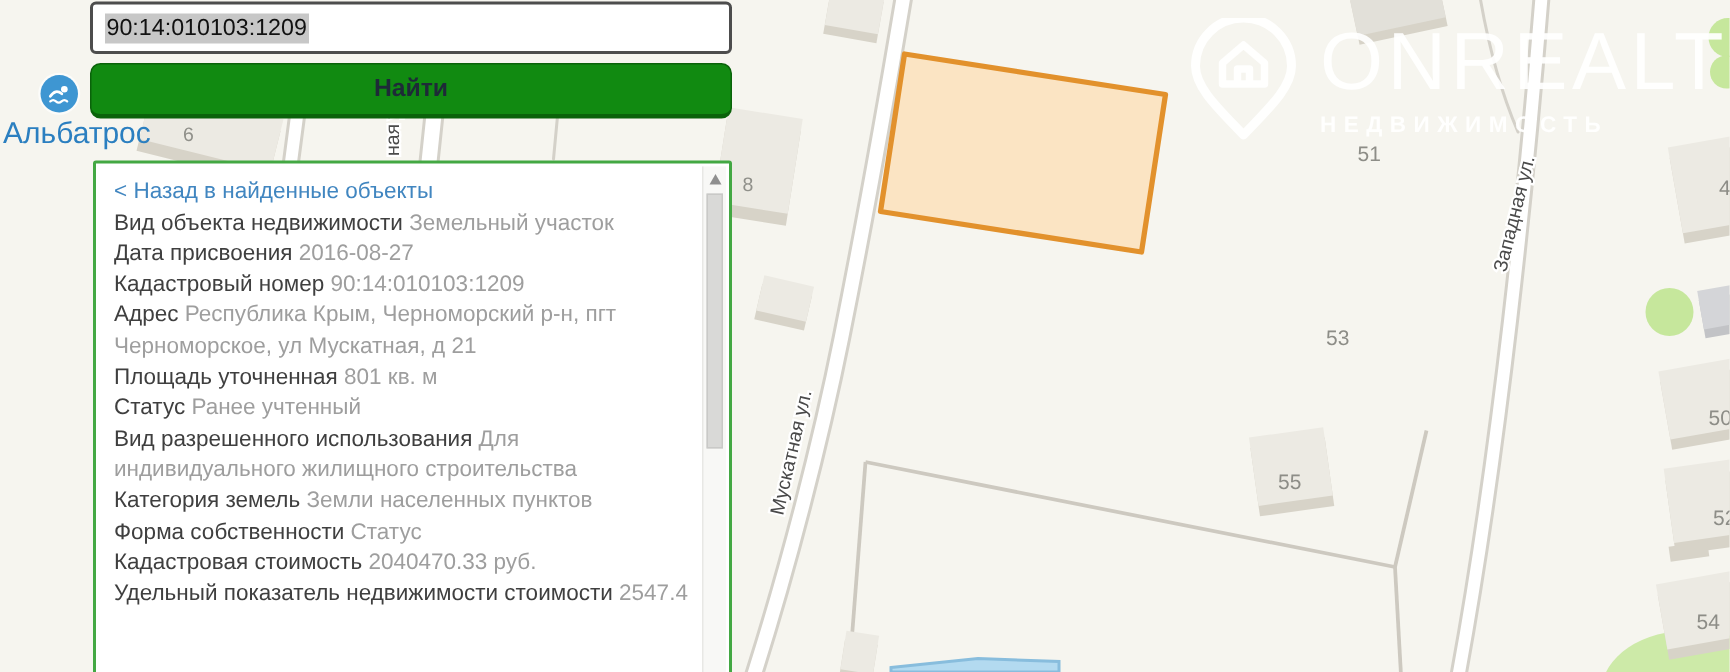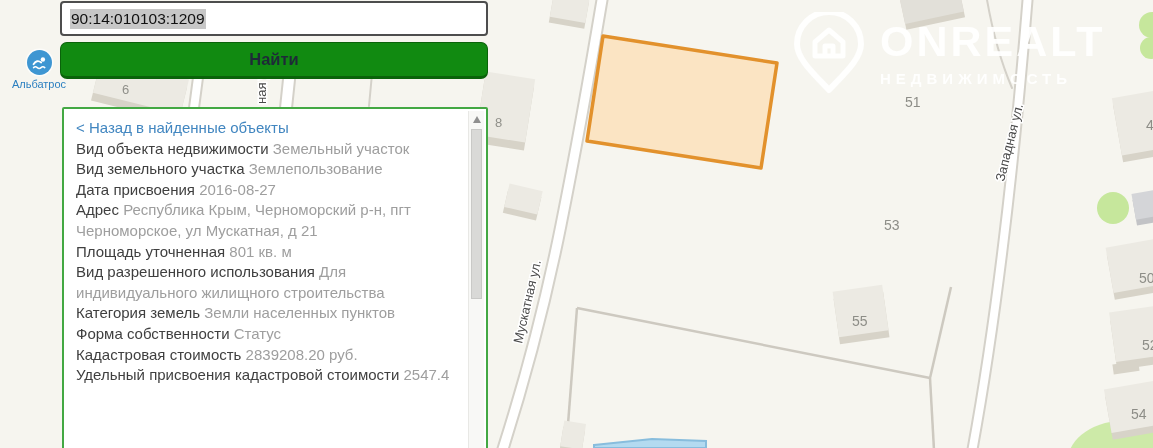--- a/index.html
+++ b/index.html
@@ -33,28 +33,28 @@
   .green-blob{fill:#cdeaa8;}
   .pool{fill:#b3daf0;stroke:#88bddd;stroke-width:2;}
   .parcel{fill:var(--parcel-fill);stroke:var(--parcel-stroke);stroke-width:3.5;stroke-linejoin:round;}
   .num-label{fill:#8d8d87;font-size:14px;}
   .num-label-sm{fill:#90908a;font-size:13px;}
   .street-label{fill:#4a4a4a;font-size:13px;paint-order:stroke;stroke:#ffffff;stroke-width:3px;}
 
   
   .watermark{position:absolute;left:792px;top:12px;display:flex;align-items:center;gap:14px;
              z-index:1;color:rgba(255,255,255,0.93);pointer-events:none;}
-  .wm-title{font-size:43px;font-weight:bold;letter-spacing:3px;line-height:1;}
+  .wm-title{font-size:54px;font-weight:normal;letter-spacing:3px;line-height:1;}
   .wm-sub{font-size:15px;font-weight:bold;letter-spacing:5px;margin-top:7px;}
 
   
   .poi{position:absolute;left:2px;top:50px;z-index:1;width:74px;text-align:center;}
   .poi-circle{width:25px;height:25px;border-radius:50%;background:var(--poi-blue);margin:0 auto;
               display:flex;align-items:center;justify-content:center;box-shadow:0 0 0 1.5px rgba(255,255,255,.7);}
-  .poi-label{color:#2b7fc0;font-size:11px;margin-top:3px;}
+  .poi-label{color:#2b7fc0;font-size:20px;margin-top:3px;}
 
   
   .search-box{position:absolute;left:60px;top:1px;width:428px;height:35px;background:#fff;
               border:2px solid #4d4d4d;border-radius:4px;z-index:3;display:flex;align-items:center;
               padding:0 8px;font-size:15.5px;color:#111;cursor:text;}
   .search-box .sel{background:#c7c7c7;padding:1px 1px;}
   .find-btn{position:absolute;left:60px;top:42px;width:428px;height:37px;z-index:3;
             background:var(--accent-green);border:1px solid var(--accent-green-dark);
             border-bottom-width:3px;border-radius:7px;color:#1e2a38;font-size:16.5px;font-weight:600;
             font-family:"Liberation Sans",sans-serif;cursor:pointer;}
@@ -205,29 +205,30 @@
 <div class="search-box">
   <span class="sel">90:14:010103:1209</span>
 </div>
 <button class="find-btn">Найти</button>
 
 <div class="panel">
   <div class="panel-content">
     <a class="back-link">&lt; Назад в найденные объекты</a>
     <div id="rows">
         <div class="row"><span class="lbl">Вид объекта недвижимости</span> <span class="val">Земельный участок</span></div>
-        <div class="row"><span class="lbl">Вид земельного участка</span> <span class="val">Землепользование</span></div>
         <div class="row"><span class="lbl">Дата присвоения</span> <span class="val">2016-08-27</span></div>
+        <div class="row"><span class="lbl">Кадастровый номер</span> <span class="val">90:14:010103:1209</span></div>
         <div class="row"><span class="lbl">Адрес</span> <span class="val">Республика Крым, Черноморский р-н, пгт Черноморское, ул Мускатная, д 21</span></div>
         <div class="row"><span class="lbl">Площадь уточненная</span> <span class="val">801 кв. м</span></div>
+        <div class="row"><span class="lbl">Статус</span> <span class="val">Ранее учтенный</span></div>
         <div class="row"><span class="lbl">Вид разрешенного использования</span> <span class="val">Для индивидуального жилищного строительства</span></div>
         <div class="row"><span class="lbl">Категория земель</span> <span class="val">Земли населенных пунктов</span></div>
         <div class="row"><span class="lbl">Форма собственности</span> <span class="val">Статус</span></div>
-        <div class="row"><span class="lbl">Кадастровая стоимость</span> <span class="val">2839208.20 руб.</span></div>
-        <div class="row"><span class="lbl">Удельный присвоения кадастровой стоимости</span> <span class="val">2547.4</span></div>
+        <div class="row"><span class="lbl">Кадастровая стоимость</span> <span class="val">2040470.33 руб.</span></div>
+        <div class="row"><span class="lbl">Удельный показатель недвижимости стоимости</span> <span class="val">2547.4</span></div>
       </div>
   </div>
   <div class="scrollbar">
     <div class="sb-arrow">
         <div class="tri"></div>
       </div>
     <div class="sb-thumb"></div>
   </div>
 </div>
 

